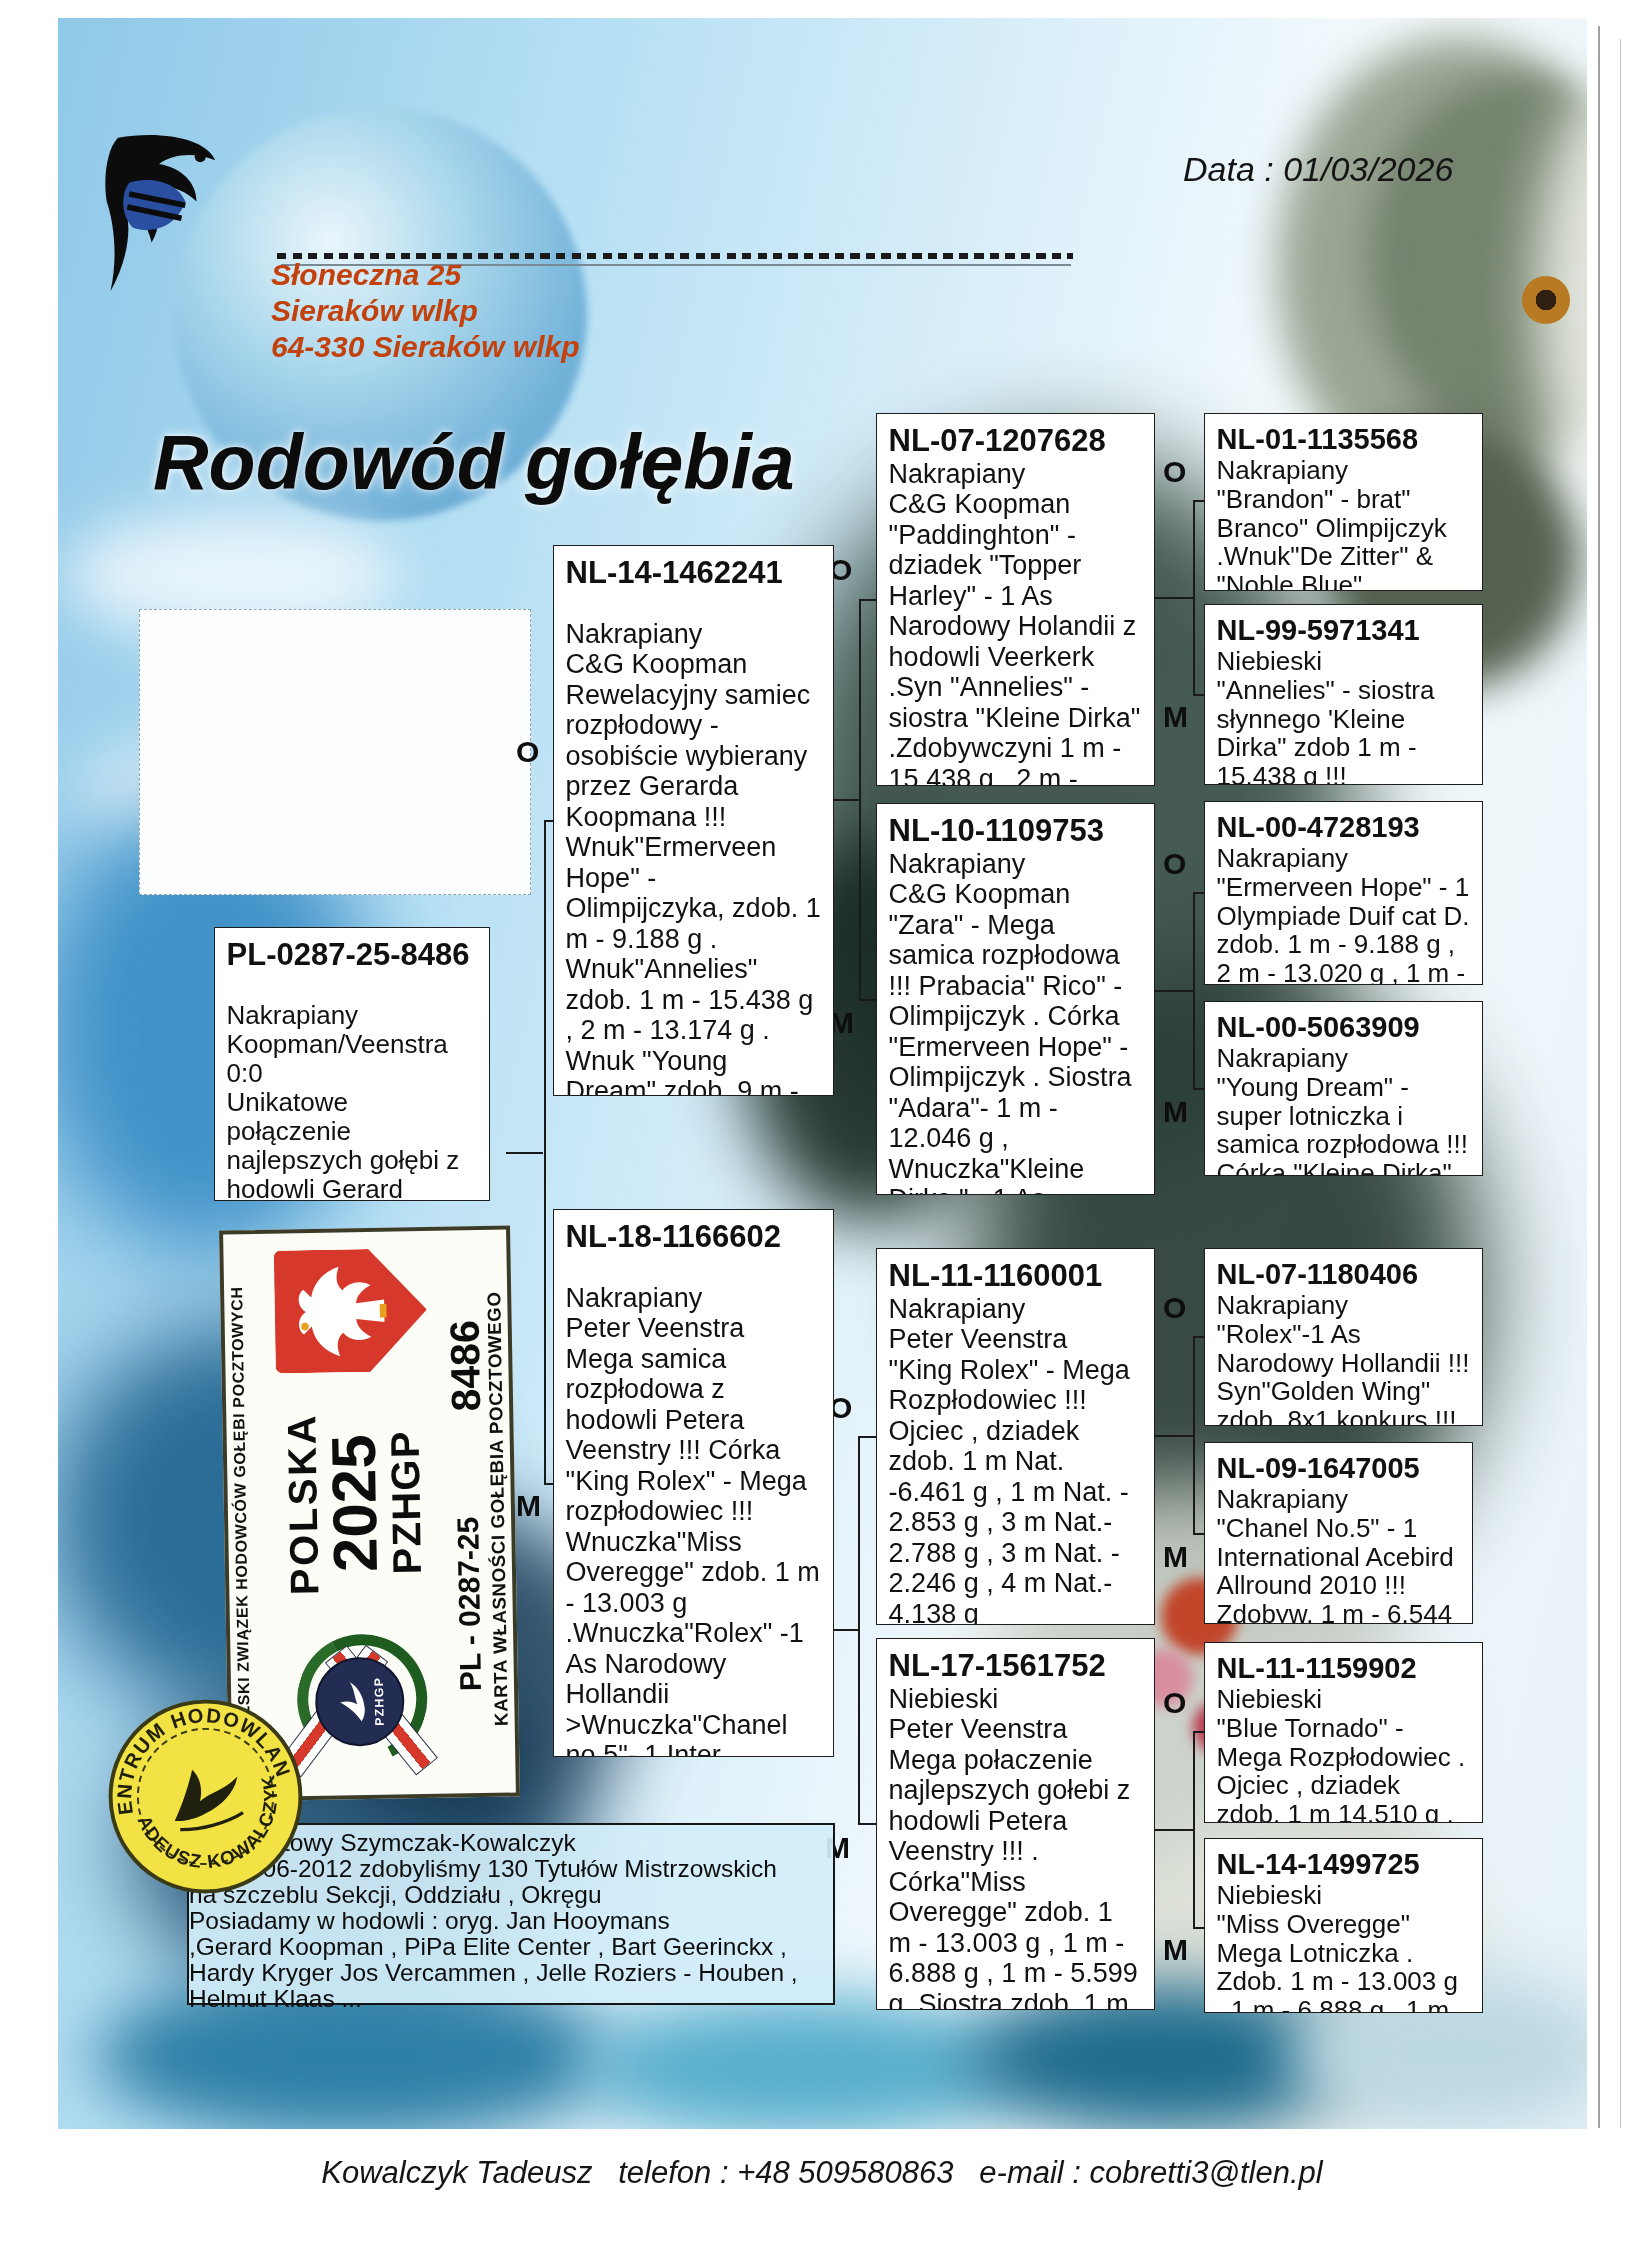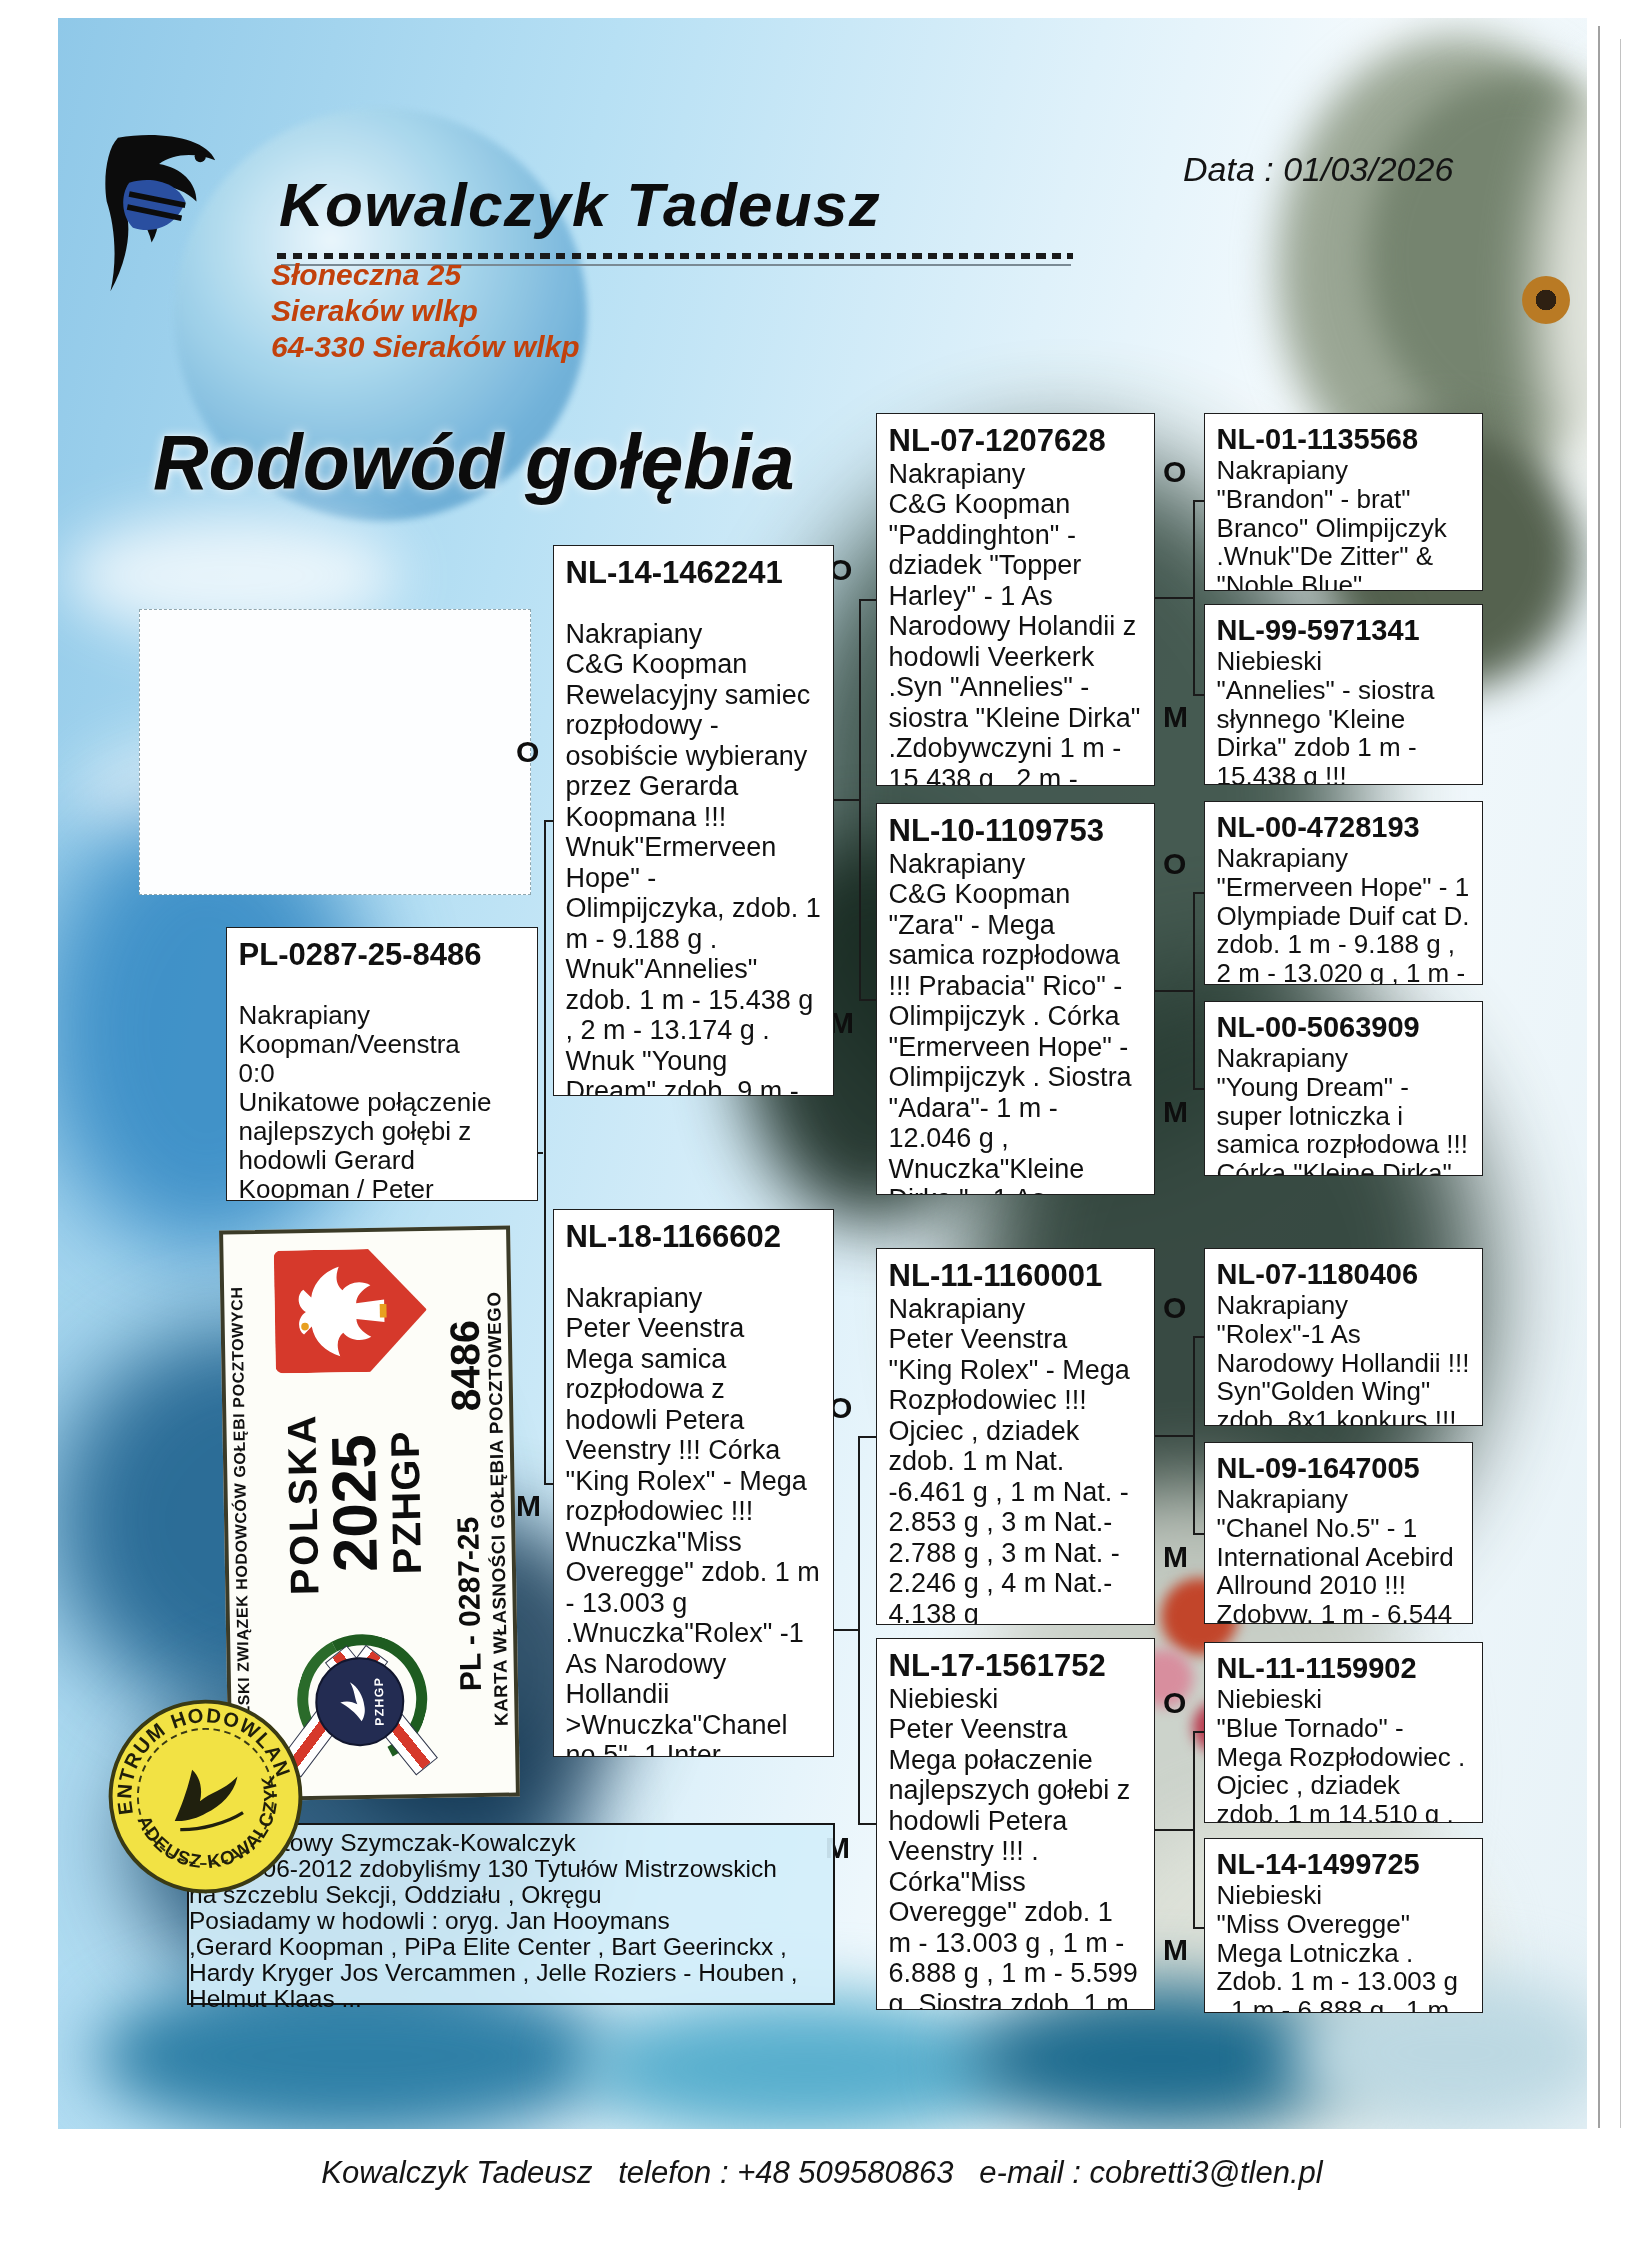--- a/index.html
+++ b/index.html
@@ -145,21 +145,20 @@
   </div>
   <div class="artifact1"></div>
   <div class="artifact2"></div>
 
   <svg class="logo" viewBox="0 0 100 110">
     <path d="M8 6 C30 2 55 6 60 18 C50 14 38 14 30 20 C42 22 50 30 50 40 C42 32 30 30 22 34 C30 40 32 52 26 62 C24 52 18 46 12 44 C16 56 12 74 4 88 C8 70 6 52 2 40 C0 28 2 12 8 6 Z" fill="#0c0c0c"></path>
     <path d="M14 30 C26 26 40 30 44 40 C40 52 28 58 16 54 C10 48 9 37 14 30 Z" fill="#2a4fa0"></path>
     <path d="M14 36 L44 42 M13 43 L42 49" stroke="#0c0c0c" stroke-width="3"></path>
     <circle cx="52" cy="16" r="3" fill="#0c0c0c"></circle>
   </svg>
-  <div class="hdr-name">Kowalczyk Tadeusz</div>
   <div class="hdr-dots"></div>
   <div class="hdr-rule"></div>
   <div class="hdr-addr">
     <div>Słoneczna 25</div>
     <div>Sieraków wlkp</div>
     <div>64-330 Sieraków wlkp</div>
   </div>
   <div class="hdr-date">Data : 01/03/2026</div>
   <div class="doc-title">Rodowód gołębia</div>
 
@@ -211,21 +210,21 @@
   <span class="mk" style="left:825px;top:1831px">M</span>
   <span class="mk" style="left:1163px;top:455px">O</span>
   <span class="mk" style="left:1163px;top:700px">M</span>
   <span class="mk" style="left:1163px;top:847px">O</span>
   <span class="mk" style="left:1163px;top:1095px">M</span>
   <span class="mk" style="left:1163px;top:1291px">O</span>
   <span class="mk" style="left:1163px;top:1540px">M</span>
   <span class="mk" style="left:1163px;top:1686px">O</span>
   <span class="mk" style="left:1163px;top:1933px">M</span>
 
-  <div class="pbox subject" style="left:226px;top:927px;width:312px;height:274px">
+  <div class="pbox subject" style="left:214px;top:927px;width:276px;height:274px">
     <div class="pid">PL-0287-25-8486</div>
     <div class="gap"></div>
     <div class="pbody">Nakrapiany
 Koopman/Veenstra
 0:0
 Unikatowe połączenie najlepszych gołębi z hodowli Gerard Koopman / Peter Veenstra !!!</div>
   </div>
 
   <div class="pbox" style="left:553px;top:545px;width:281px;height:551px">
     <div class="pid">NL-14-1462241</div>

